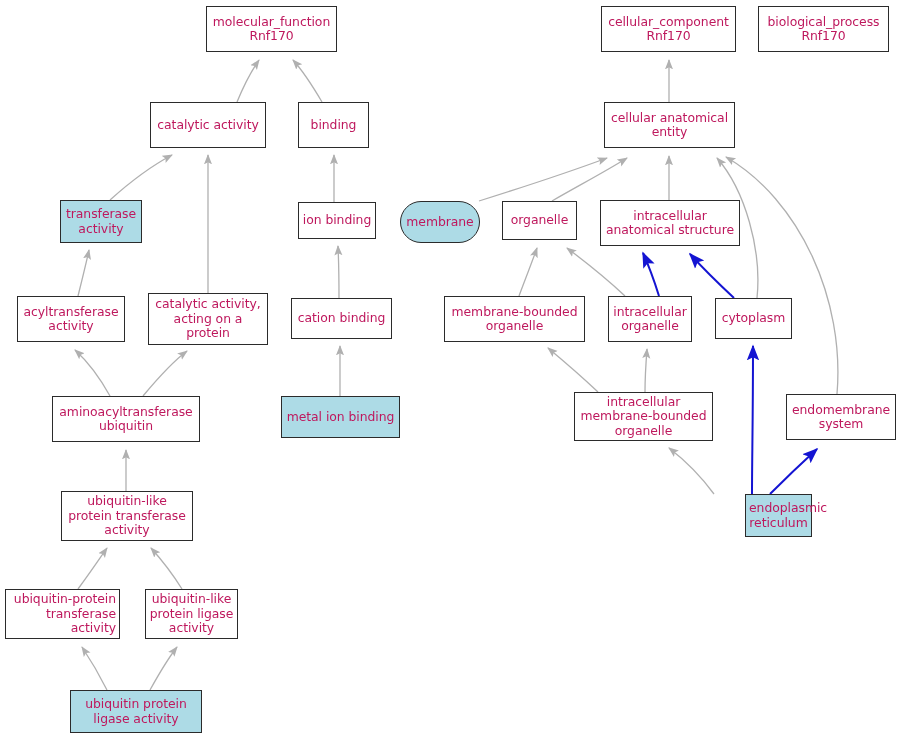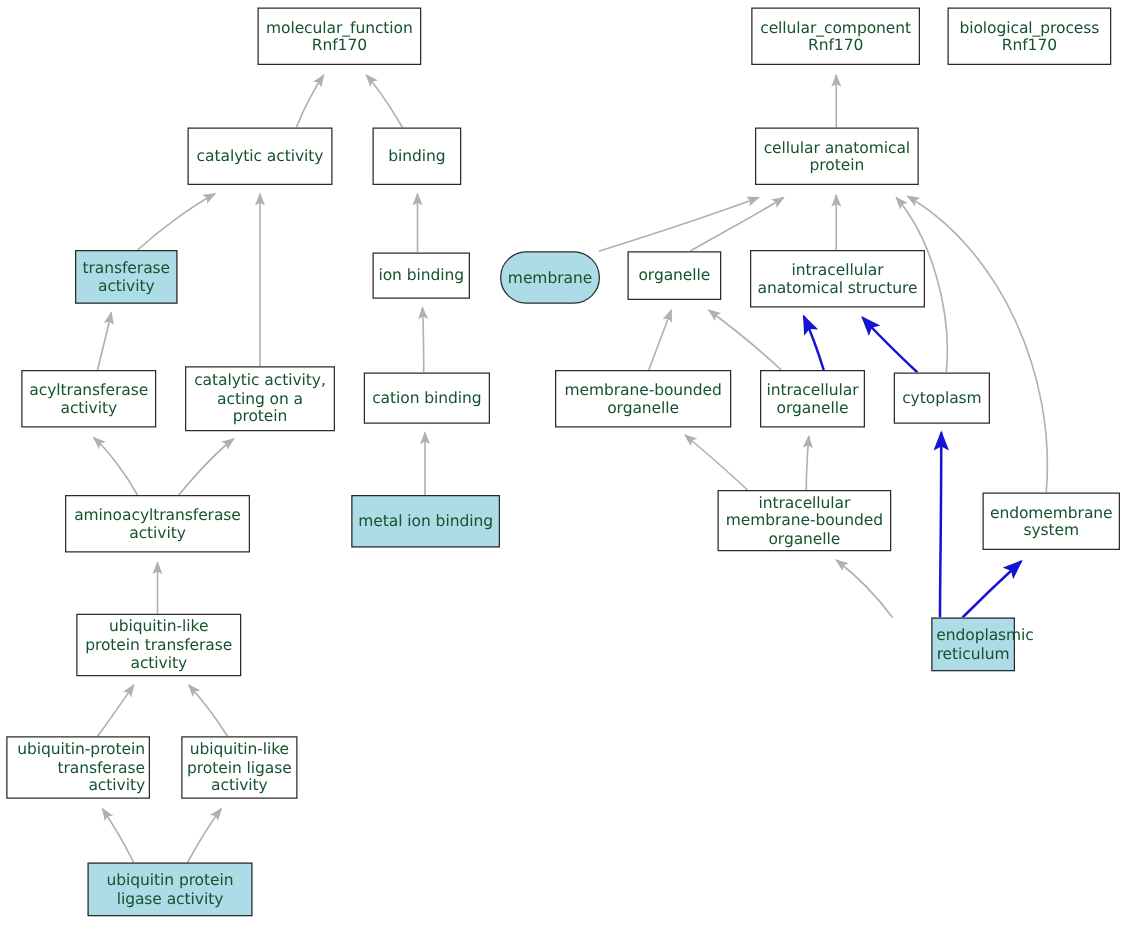--- a/index.html
+++ b/index.html
@@ -29,21 +29,21 @@
     position: absolute;
     box-sizing: border-box;
     border: 1.3px solid #2b2b2b;
     background: #ffffff;
     display: flex;
     align-items: center;
     justify-content: center;
     text-align: center;
     font-size: 12.4px;
     line-height: 14.4px;
-    color: #14532d;
+    color: #be185d;
     padding: 1px 3px;
     white-space: pre-line;
     letter-spacing: -0.05px;
   }
   .go-node.highlight {
     background: #addbe6;
   }
   .go-node .node-label {
     display: block;
     width: 100%;
@@ -100,41 +100,41 @@
   <div id="nodes-group">
       <div class="go-node" style="left: 206px; top: 6px; width: 131px; height: 46px;"><span class="node-label">molecular_function
 Rnf170</span></div>
       <div class="go-node" style="left: 601px; top: 6px; width: 135px; height: 46px;"><span class="node-label">cellular_component
 Rnf170</span></div>
       <div class="go-node" style="left: 758px; top: 6px; width: 131px; height: 46px; justify-content: flex-end;"><span class="node-label">biological_process
 Rnf170</span></div>
       <div class="go-node" style="left: 150px; top: 102px; width: 116px; height: 46px;"><span class="node-label">catalytic activity</span></div>
       <div class="go-node" style="left: 298px; top: 102px; width: 71px; height: 46px;"><span class="node-label">binding</span></div>
       <div class="go-node" style="left: 604px; top: 102px; width: 131px; height: 46px;"><span class="node-label">cellular anatomical
-protein</span></div>
+entity</span></div>
       <div class="go-node highlight" style="left: 60px; top: 200px; width: 82px; height: 43px;"><span class="node-label">transferase
 activity</span></div>
       <div class="go-node" style="left: 298px; top: 202px; width: 78px; height: 37px;"><span class="node-label">ion binding</span></div>
       <div class="go-node highlight" style="left: 400px; top: 201px; width: 80px; height: 42px; border-radius: 21px;"><span class="node-label">membrane</span></div>
       <div class="go-node" style="left: 502px; top: 201px; width: 75px; height: 39px;"><span class="node-label">organelle</span></div>
       <div class="go-node" style="left: 600px; top: 200px; width: 140px; height: 46px;"><span class="node-label">intracellular
 anatomical structure</span></div>
       <div class="go-node" style="left: 17px; top: 296px; width: 108px; height: 46px;"><span class="node-label">acyltransferase
 activity</span></div>
       <div class="go-node" style="left: 148px; top: 293px; width: 120px; height: 52px;"><span class="node-label">catalytic activity,
 acting on a
 protein</span></div>
       <div class="go-node" style="left: 291px; top: 298px; width: 101px; height: 41px;"><span class="node-label">cation binding</span></div>
       <div class="go-node" style="left: 444px; top: 296px; width: 141px; height: 46px;"><span class="node-label">membrane-bounded
 organelle</span></div>
       <div class="go-node" style="left: 608px; top: 296px; width: 84px; height: 46px;"><span class="node-label">intracellular
 organelle</span></div>
       <div class="go-node" style="left: 715px; top: 298px; width: 77px; height: 41px;"><span class="node-label">cytoplasm</span></div>
       <div class="go-node" style="left: 52px; top: 396px; width: 148px; height: 46px;"><span class="node-label">aminoacyltransferase
-activity</span></div>
+ubiquitin</span></div>
       <div class="go-node highlight" style="left: 281px; top: 396px; width: 119px; height: 42px;"><span class="node-label">metal ion binding</span></div>
       <div class="go-node" style="left: 574px; top: 392px; width: 139px; height: 49px;"><span class="node-label">intracellular
 membrane-bounded
 organelle</span></div>
       <div class="go-node" style="left: 786px; top: 394px; width: 110px; height: 46px;"><span class="node-label">endomembrane
 system</span></div>
       <div class="go-node" style="left: 61px; top: 491px; width: 132px; height: 50px;"><span class="node-label">ubiquitin-like
 protein transferase
 activity</span></div>
       <div class="go-node highlight" style="left: 745px; top: 494px; width: 67px; height: 43px;"><span class="node-label">endoplasmic

